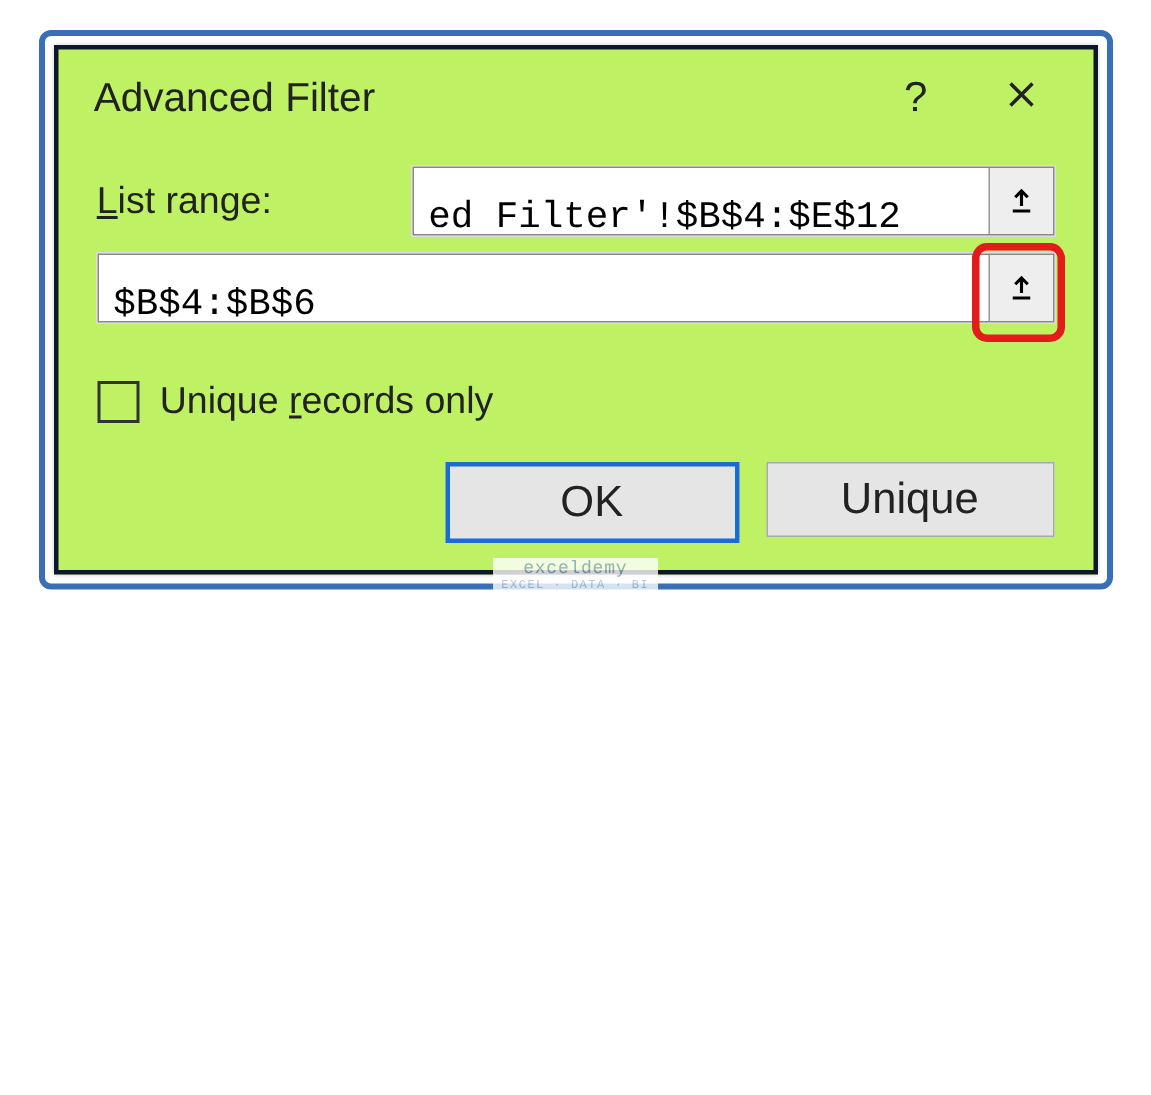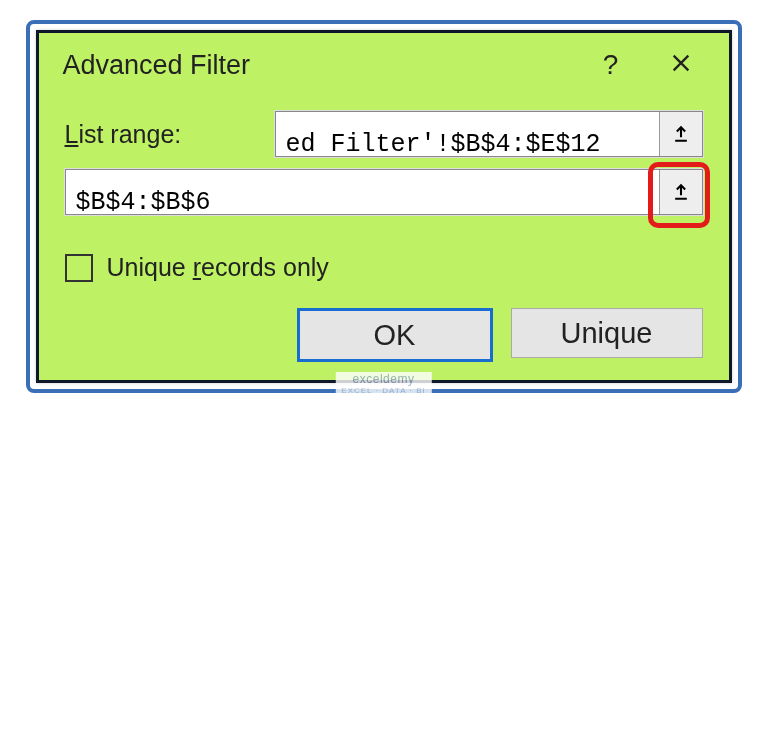--- a/index.html
+++ b/index.html
@@ -171,20 +171,21 @@
     bottom: -6px;
     left: 50%;
     transform: translateX(-50%);
     font-size: 12px;
     color: #8aa6c2;
     letter-spacing: 0.5px;
     opacity: 0.8;
     text-align: center;
     background: #fff;
     padding: 0 6px;
+    font-family: Liberation Mono, monospace;
   }
   .watermark .sub { font-size: 8px; letter-spacing: 1px; display:block; color:#a8bed3;}
 </style>
 </head>
 <body>
 
 <div class="outer">
   <div class="dialog">
 
     <div class="titlebar">

